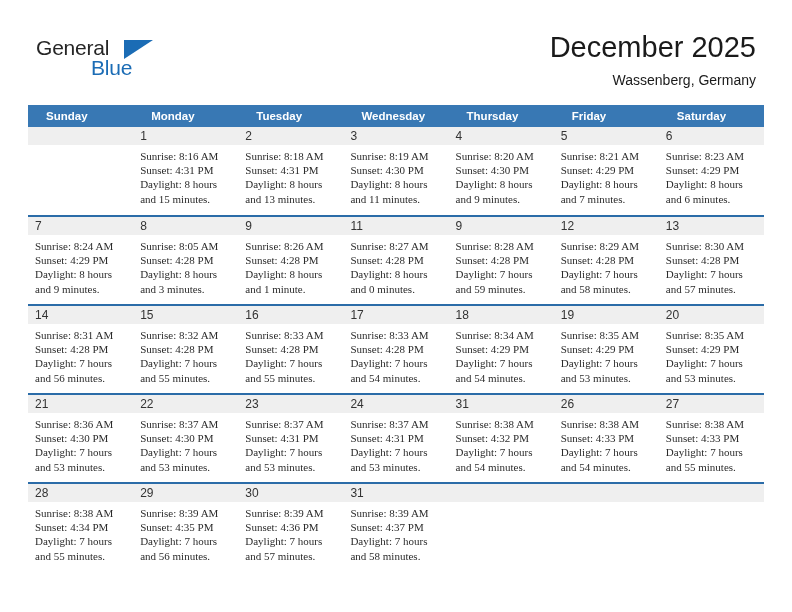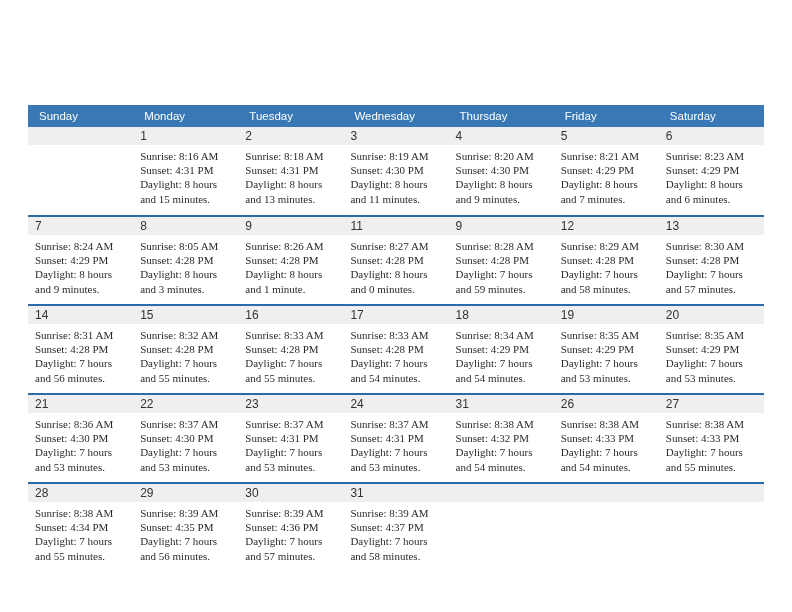--- a/index.html
+++ b/index.html
@@ -94,23 +94,23 @@
     top: 105px;
     width: 736px;
     border-collapse: collapse;
     table-layout: fixed;
   }
 
   .calendar th {
     background: #3878b4;
     color: #ffffff;
     font-size: 11.5px;
-    font-weight: normal;
+    font-weight: bold;
     text-align: left;
-    padding: 5px 0 5px 11px;
+    padding: 5px 0 5px 18px;
     height: 19px;
     box-sizing: border-box;
     border: none;
   }
 
   .calendar td {
     vertical-align: top;
     padding: 0;
     border: none;
     border-top: 2px solid #2b6ca8;
@@ -150,20 +150,34 @@
   }
   .details div {
     white-space: nowrap;
   }
 </style>
 </head>
 <body>
 
 <div class="page">
 
+  <div class="header">
+
+    <div class="logo">
+      <span class="logo-general">General</span>
+      <span class="logo-triangle"></span>
+      <span class="logo-blue">Blue</span>
+    </div>
+
+    <div class="title-block">
+      <div class="month-title">December 2025</div>
+      <div class="location">Wassenberg, Germany</div>
+    </div>
+
+  </div>
 
   <table class="calendar">
     <thead>
       <tr>
         <th>Sunday</th>
         <th>Monday</th>
         <th>Tuesday</th>
         <th>Wednesday</th>
         <th>Thursday</th>
         <th>Friday</th>

